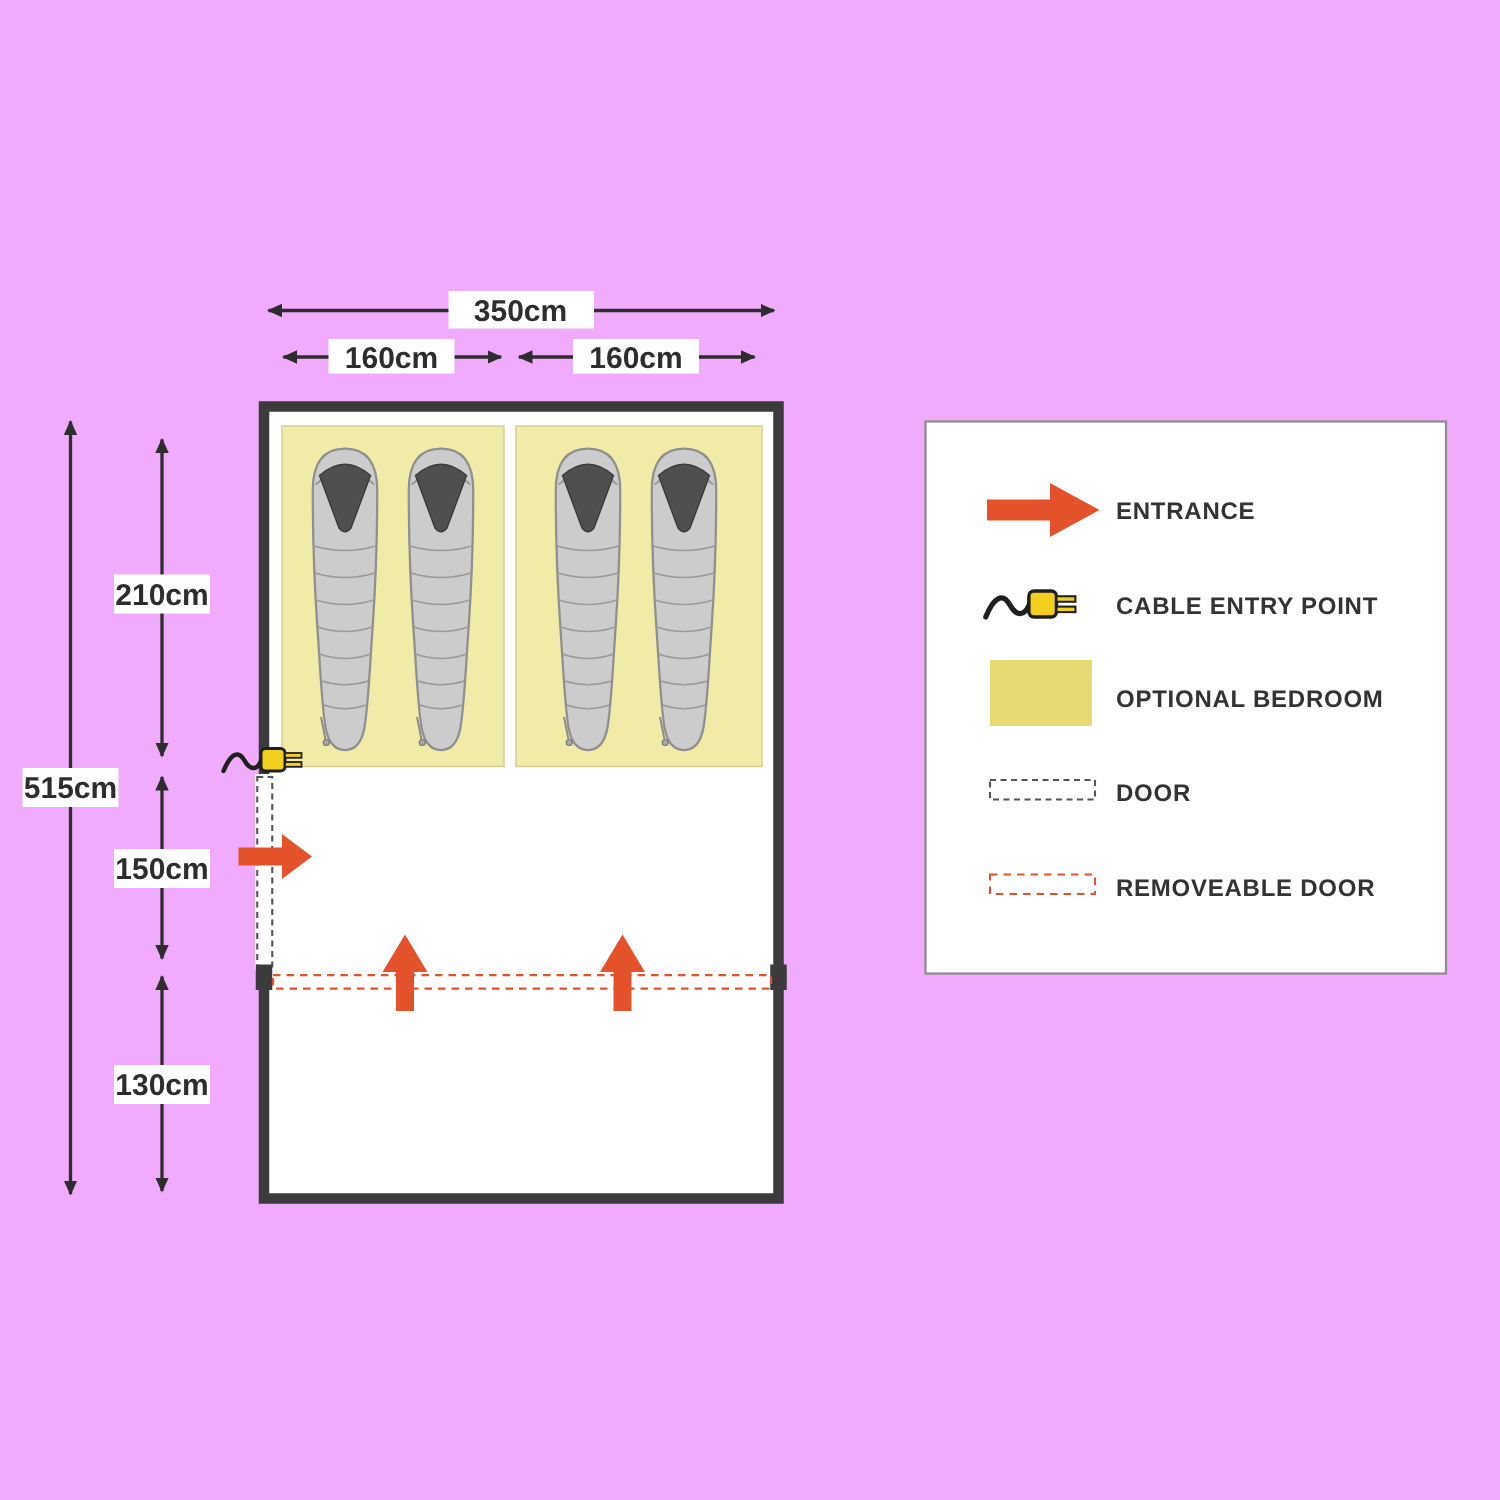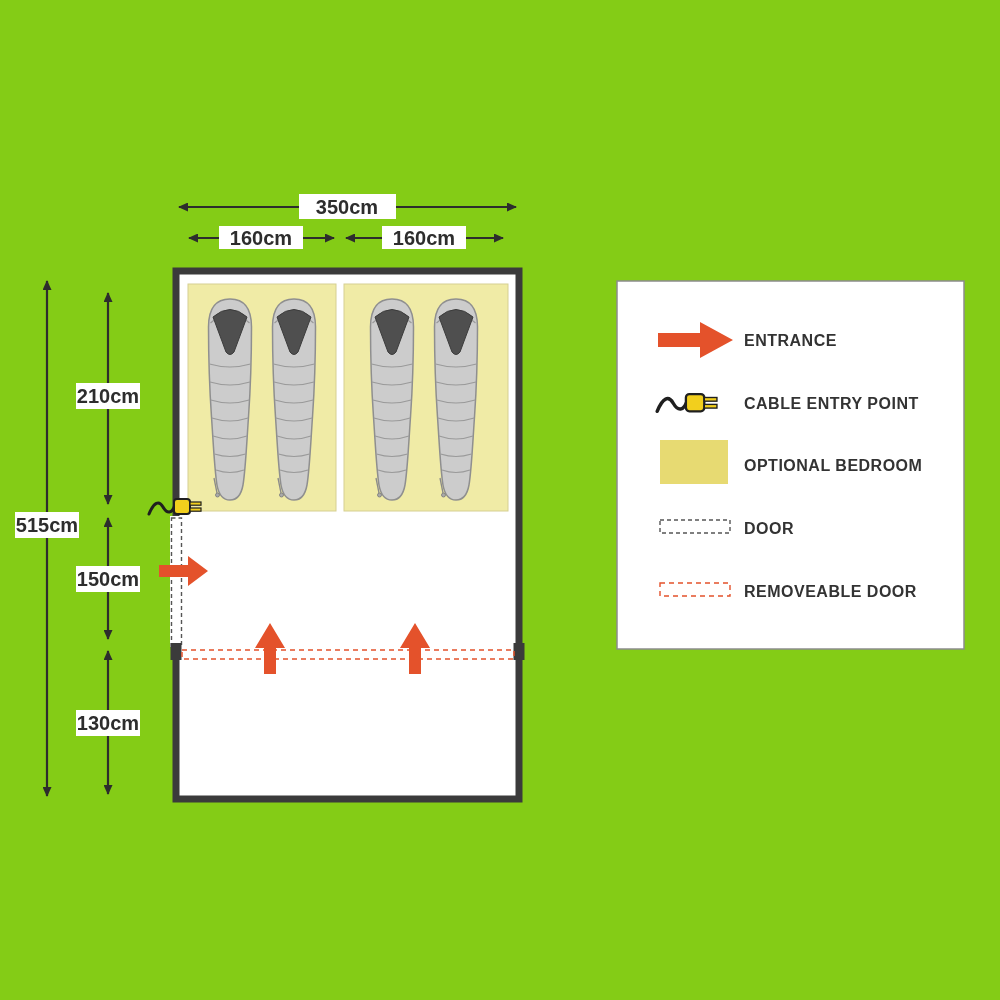--- a/index.html
+++ b/index.html
@@ -1,16 +1,16 @@
 <!DOCTYPE html>
 <html><head>
 <meta charset="utf-8">
 <style>
   html,body{margin:0;padding:0;background:#ffffff;}
-  #canvas{position:relative;width:1000px;height:1000px;background:#84cc16;overflow:hidden;}
+  #canvas{position:relative;width:1000px;height:1000px;background:#f0abfc;overflow:hidden;}
   svg{display:block;}
   text{font-family:"Liberation Sans", sans-serif;}
   .dim{font-weight:700;font-size:20px;fill:#2d2d2d;}
   .leg{font-weight:700;font-size:16px;fill:#333333;letter-spacing:.5px;}
 </style>
 </head>
 <body>
 
 <div id="canvas">
 <svg width="1000" height="1000" viewBox="0 0 1000 1000">

